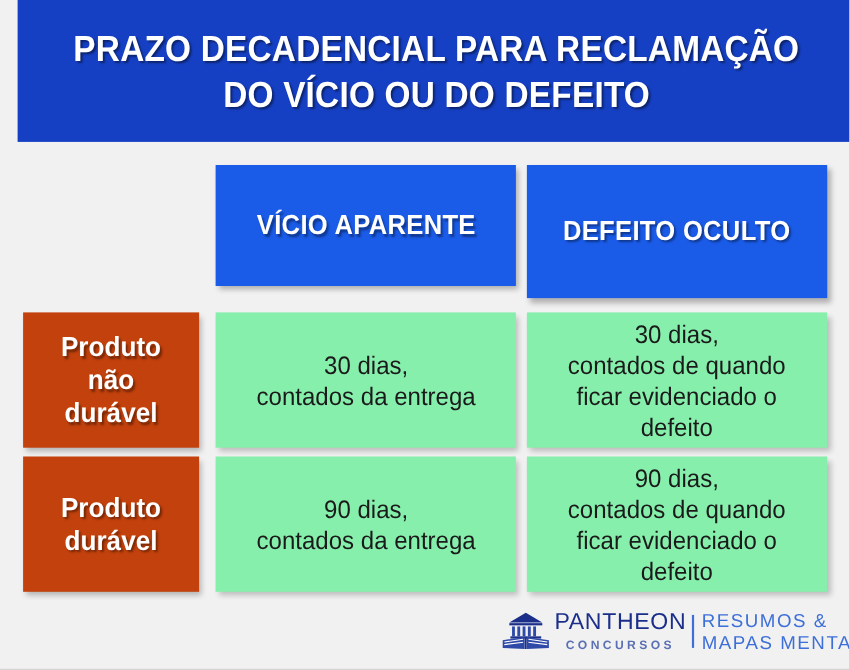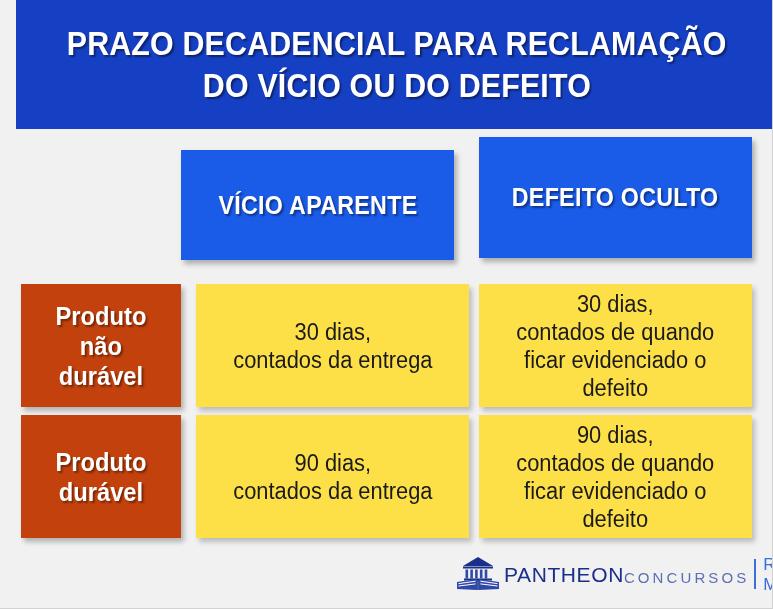--- a/index.html
+++ b/index.html
@@ -103,21 +103,21 @@
     font-family: "Liberation Sans Narrow", "Liberation Sans", sans-serif;
     font-weight: bold;
     font-size: 25px;
     line-height: 30px;
     transform: scaleX(0.95);
     text-shadow: 2px 2px 2px rgba(0,0,0,0.4);
   }
 
   
   .body-cell {
-    background: #fde047;
+    background: #86efac;
     box-shadow: 3px 4px 5px rgba(0,0,0,0.22);
   }
   .body-cell .cell-text {
     color: #1a1a1a;
     font-family: "Liberation Sans Narrow", "Liberation Sans", sans-serif;
     font-weight: normal;
     font-size: 23px;
     line-height: 28px;
     transform: scaleX(0.95);
   }
@@ -138,37 +138,37 @@
     flex: 0 0 auto;
     display: block;
   }
   #logo-wordmark {
     display: flex;
     align-items: center;
     margin-left: 3px;
   }
   .logo-left-stack {
     display: flex;
-    flex-direction: row;
-    align-items: flex-end;
+    flex-direction: column;
+    align-items: center;
     line-height: 1;
   }
   .logo-pantheon {
     color: #1b2f8a;
     font-family: "Liberation Sans", sans-serif;
     font-weight: normal;
     font-size: 21px;
     letter-spacing: 0.6px;
     transform: scaleX(1.0);
   }
   .logo-concursos {
     color: #5a6fb4;
     font-family: "Liberation Sans", sans-serif;
-    font-weight: normal;
-    font-size: 15px;
+    font-weight: bold;
+    font-size: 11px;
     letter-spacing: 3.1px;
     margin-top: 6px;
   }
   .logo-divider {
     width: 2px;
     height: 30px;
     background: #3d6fd8;
     margin: 0 7px 0 5px;
     flex: 0 0 auto;
   }
@@ -195,25 +195,25 @@
 
 <div id="slide">
 
   <div id="title-banner">
     <div class="title-line">PRAZO DECADENCIAL PARA RECLAMAÇÃO</div>
     <div class="title-line">DO VÍCIO OU DO DEFEITO</div>
   </div>
 
   <div id="matrix">
 
-    <div class="cell col-head" style="left:181px; top:21px; width:273px; height:110px;">
+    <div class="cell col-head" style="left:196px; top:21px; width:273px; height:110px;">
       <span class="cell-text">VÍCIO APARENTE</span>
     </div>
 
-    <div class="cell col-head" style="left:479px; top:8px; width:273px; height:121px;">
+    <div class="cell col-head" style="left:479px; top:21px; width:273px; height:121px;">
       <span class="cell-text">DEFEITO OCULTO</span>
     </div>
 
     <div class="cell row-head" style="left:21px; top:155px; width:160px; height:123px;">
       <span class="cell-text">
         <span>Produto</span><br>
         <span>não</span><br>
         <span>durável</span>
       </span>
     </div>

